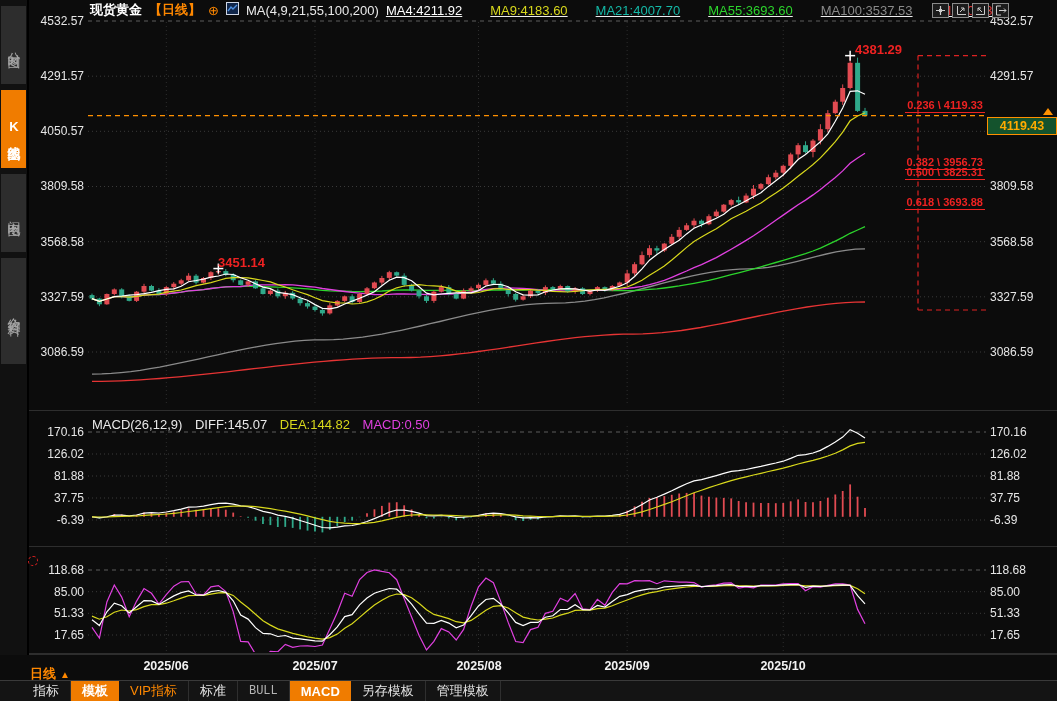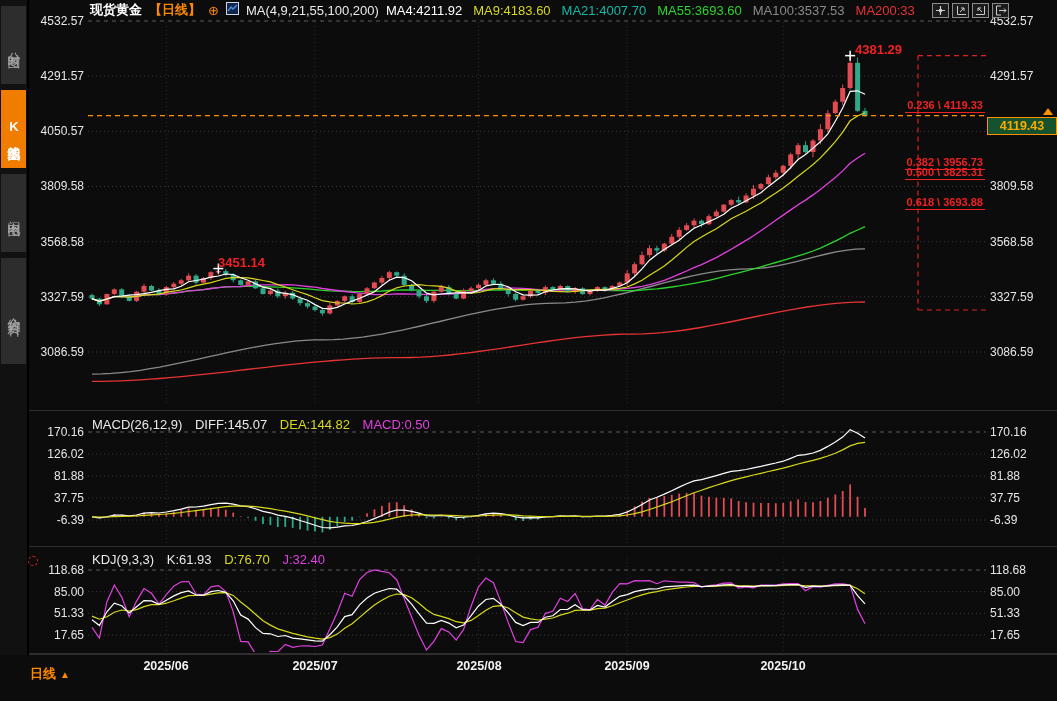--- a/index.html
+++ b/index.html
@@ -66,21 +66,21 @@
     <span class="sym">现货黄金</span>
     <span class="period">【日线】</span>
     <span class="plus-ico">⊕</span>
     <span>
       <svg width="13" height="13">
           <rect x="0.5" y="0.5" width="12" height="12" fill="#10264a" stroke="#cfd6e4"></rect>
           <polyline points="2,9 5,5 7,7 11,3" fill="none" stroke="#4d8fe0" stroke-width="1.4"></polyline>
         </svg>
     </span>
     <span class="ma-title">MA(4,9,21,55,100,200)</span>
-    <span id="ma-legend" style="display:flex;gap:11px;">
+    <span id="ma-legend" style="display:flex;gap:28px;text-decoration:underline;">
         <span class="ma-item" style="color: rgb(255, 255, 255);">MA4:4211.92</span>
         <span class="ma-item" style="color: rgb(216, 216, 28);">MA9:4183.60</span>
         <span class="ma-item" style="color: #14b8a6;">MA21:4007.70</span>
         <span class="ma-item" style="color: rgb(44, 212, 44);">MA55:3693.60</span>
         <span class="ma-item" style="color: rgb(138, 138, 138);">MA100:3537.53</span>
         <span class="ma-item" style="color: rgb(230, 52, 52);">MA200:33</span>
       </span>
   </div>
 
   <div id="top-icons">
@@ -497,39 +497,43 @@
       <line x1="845.1354" y1="55.62957993886493" x2="855.1354" y2="55.62957993886493" stroke="#fff" stroke-width="1.5"></line>
       <line x1="850.1354" y1="50.62957993886493" x2="850.1354" y2="60.62957993886493" stroke="#fff" stroke-width="1.5"></line>
     </svg>
 
   <div class="ind-head" style="top:417px;">
     <span style="color:#eaeaea;">MACD(26,12,9)</span>
     <span style="color:#eaeaea;">DIFF:145.07</span>
     <span style="color:#d8d81c;">DEA:144.82</span>
     <span style="color:#e040e0;">MACD:0.50</span>
   </div>
-  <div class="ind-head" style="top:552px;">
-    <span style="color:#eaeaea;">KDJ(9,3,3)</span>
-    <span style="color:#eaeaea;">K:61.93</span>
-    <span style="color:#d8d81c;">D:76.70</span>
-    <span style="color:#e040e0;">J:32.40</span>
-  </div>
   <div id="kdj-ico"></div>
 
   <div class="pk" style="left:855px;top:42px;">4381.29</div>
   <div class="pk" style="left:218px;top:255px;">3451.14</div>
 
   <div id="pricebox">4119.43</div>
   <div id="price-arrow"></div>
 
   <div id="xaxis-strip"></div>
   <div id="period-lab">
     <span>日线</span><span class="arr">▲</span>
   </div>
 
+  <div id="toolbar">
+      <div class="tb-item plain">指标</div>
+      <div class="tb-item orange-bg">模板</div>
+      <div class="tb-item orange-text">VIP指标</div>
+      <div class="tb-item plain">标准</div>
+      <div class="tb-item dim">BULL</div>
+      <div class="tb-item orange-bg">MACD</div>
+      <div class="tb-item plain">另存模板</div>
+      <div class="tb-item plain">管理模板</div>
+    </div>
 
 <div class="ylab" style="top: 14px;">4532.57</div>
     <div class="yrlab" style="top: 14px;">4532.57</div>
     <div class="ylab" style="top: 69px;">4291.57</div>
     <div class="yrlab" style="top: 69px;">4291.57</div>
     <div class="ylab" style="top: 124px;">4050.57</div>
     <div class="yrlab" style="top: 124px;">4050.57</div>
     <div class="ylab" style="top: 179px;">3809.58</div>
     <div class="yrlab" style="top: 179px;">3809.58</div>
     <div class="ylab" style="top: 235px;">3568.58</div>

